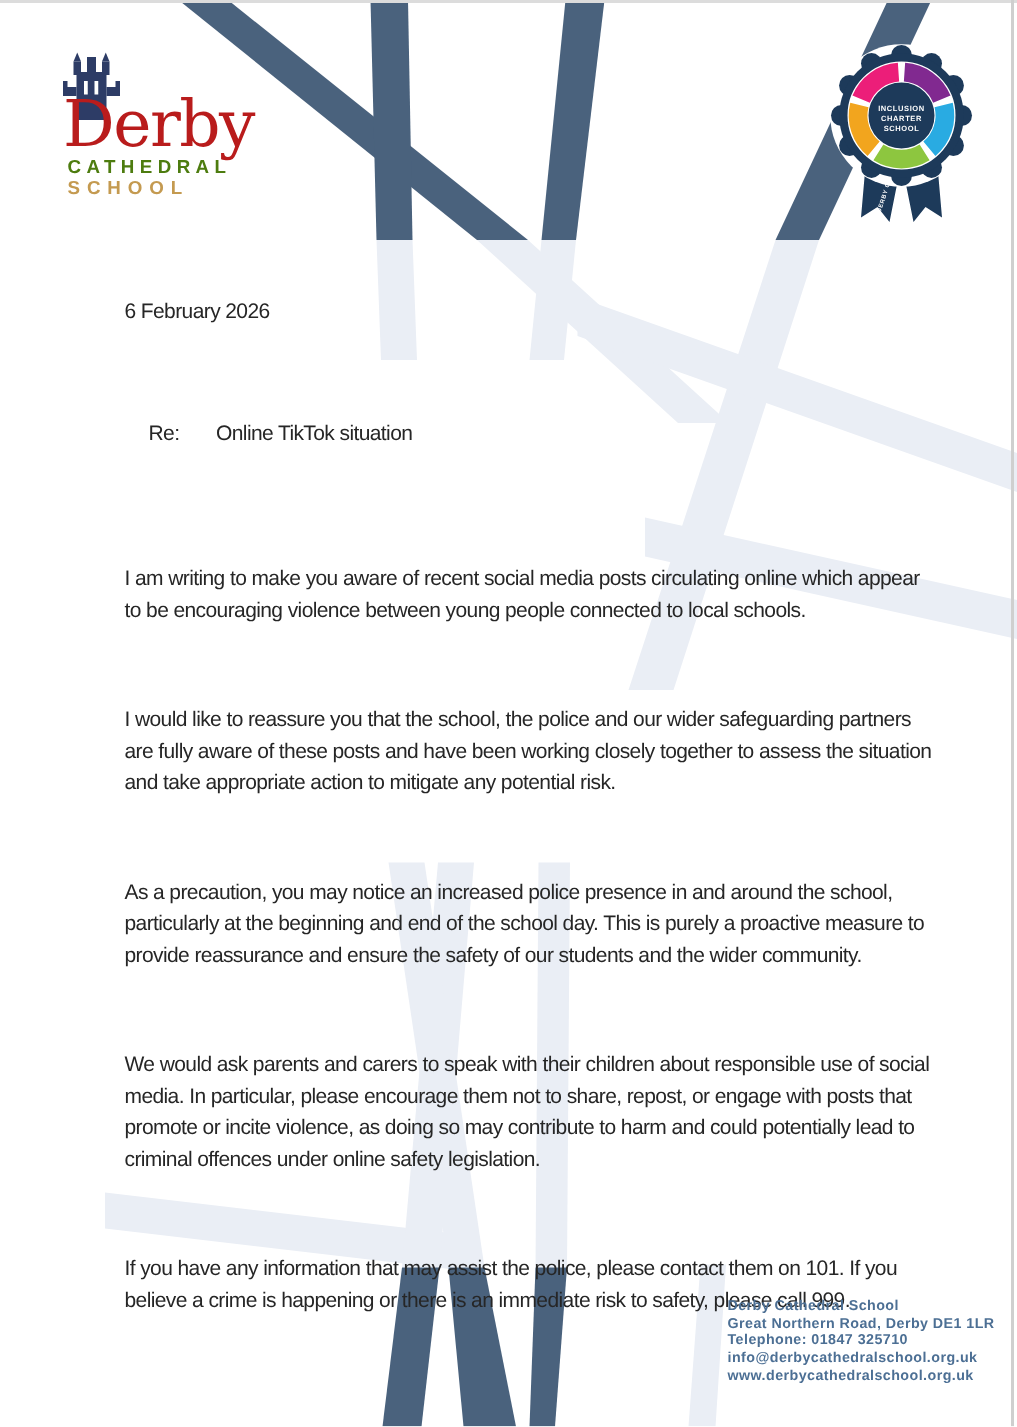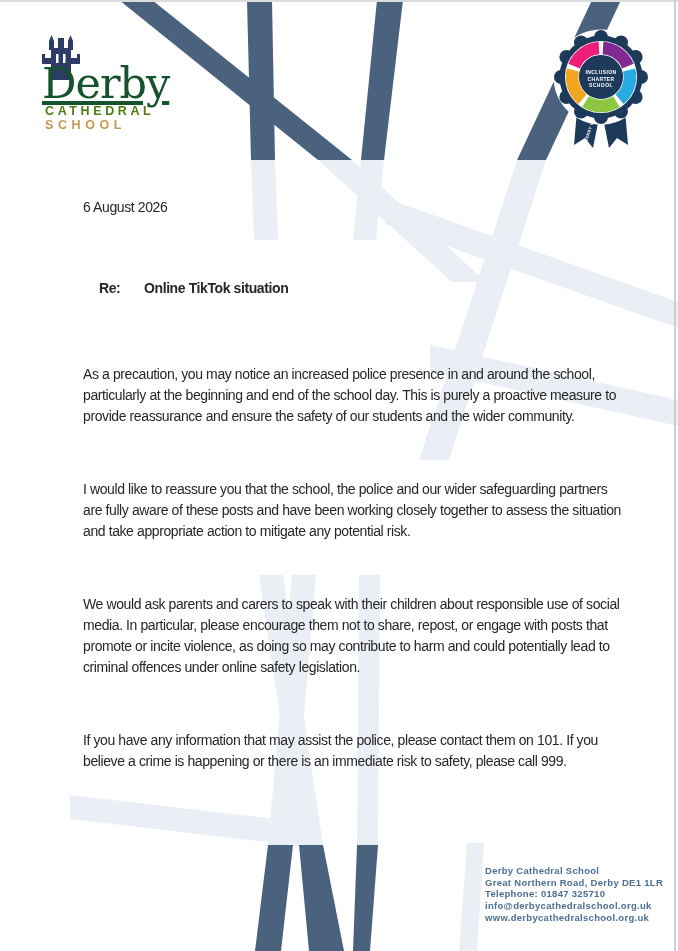--- a/index.html
+++ b/index.html
@@ -13,21 +13,21 @@
   .bg-svg{position:absolute;left:0;top:0;z-index:0;}
   .edge-top{position:absolute;left:0;top:0;width:678px;height:2px;background:#dcdcdc;z-index:5;}
   .edge-right{position:absolute;left:674px;top:0;width:2px;height:951px;background:#cfcfcf;z-index:5;}
 
   
   .logo{position:absolute;left:40px;top:34px;z-index:3;}
   .logo-tower{position:absolute;left:0px;top:0px;}
   .logo-derby{
     position:absolute;left:2px;top:24px;
     font-family:"DejaVu Serif","Liberation Serif",serif;
-    font-size:43px;line-height:50px;color:#14532d;letter-spacing:-1px;text-decoration:underline;
+    font-size:43px;line-height:50px;color:#b91c1c;letter-spacing:-1px;
   }
   .logo-cathedral{
     position:absolute;left:5px;top:70px;
     font-size:12.5px;line-height:14px;font-weight:600;
     letter-spacing:3.6px;color:#4d7c0f;white-space:nowrap;text-align:right;
   }
   .logo-school{
     position:absolute;left:5px;top:84px;
     font-size:12.5px;line-height:14px;font-weight:600;
     letter-spacing:4.6px;color:#c49a50;white-space:nowrap;
@@ -37,21 +37,21 @@
 
   
   .body-text{
     position:absolute;left:83px;top:155px;width:575px;z-index:2;
     font-size:14px;line-height:21px;color:#262626;letter-spacing:-0.4px;
     white-space:pre;
   }
   .blk{margin:0 0 10px 0;white-space:pre;}
   .blk.date{margin-bottom:18px;}
   .blk.salutation{font-weight:bold;margin-bottom:13px;}
-  .blk.re-line{font-weight:bold;margin-bottom:2px;padding-left:16px;}
+  .blk.re-line{font-weight:normal;margin-bottom:13px;padding-left:16px;}
   .re-label{display:inline-block;width:45px;}
 
   
   .footer{
     position:absolute;left:485px;top:842px;z-index:2;
     font-size:9.5px;line-height:11.6px;letter-spacing:0.3px;
     font-weight:600;color:#4c6f94;white-space:pre;
   }
 </style>
 </head>
@@ -148,29 +148,31 @@
     </g>
     <circle cx="50" cy="50" r="21.5" fill="#1d3a5a"></circle>
     <g fill="#ffffff" font-size="5" font-weight="bold" text-anchor="middle" letter-spacing="0.4">
       <text x="50" y="47">INCLUSION</text>
       <text x="50" y="53.5">CHARTER</text>
       <text x="50" y="60">SCHOOL</text>
     </g>
   </svg>
 
   <div class="body-text">
-    <div class="blk date">6 August 2026</div>
+    <div class="blk date">6 February 2026</div>
     <div class="blk re-line"><span class="re-label">Re:</span><span>Online TikTok situation</span></div>
 
+    <div class="blk">I am writing to make you aware of recent social media posts circulating online which appear
+to be encouraging violence between young people connected to local schools.</div>
+    <div class="blk">I would like to reassure you that the school, the police and our wider safeguarding partners
+are fully aware of these posts and have been working closely together to assess the situation
+and take appropriate action to mitigate any potential risk.</div>
     <div class="blk">As a precaution, you may notice an increased police presence in and around the school,
 particularly at the beginning and end of the school day. This is purely a proactive measure to
 provide reassurance and ensure the safety of our students and the wider community.</div>
-    <div class="blk">I would like to reassure you that the school, the police and our wider safeguarding partners
-are fully aware of these posts and have been working closely together to assess the situation
-and take appropriate action to mitigate any potential risk.</div>
     <div class="blk">We would ask parents and carers to speak with their children about responsible use of social
 media. In particular, please encourage them not to share, repost, or engage with posts that
 promote or incite violence, as doing so may contribute to harm and could potentially lead to
 criminal offences under online safety legislation.</div>
     <div class="blk">If you have any information that may assist the police, please contact them on 101. If you
 believe a crime is happening or there is an immediate risk to safety, please call 999.</div>
     
     
 
     

